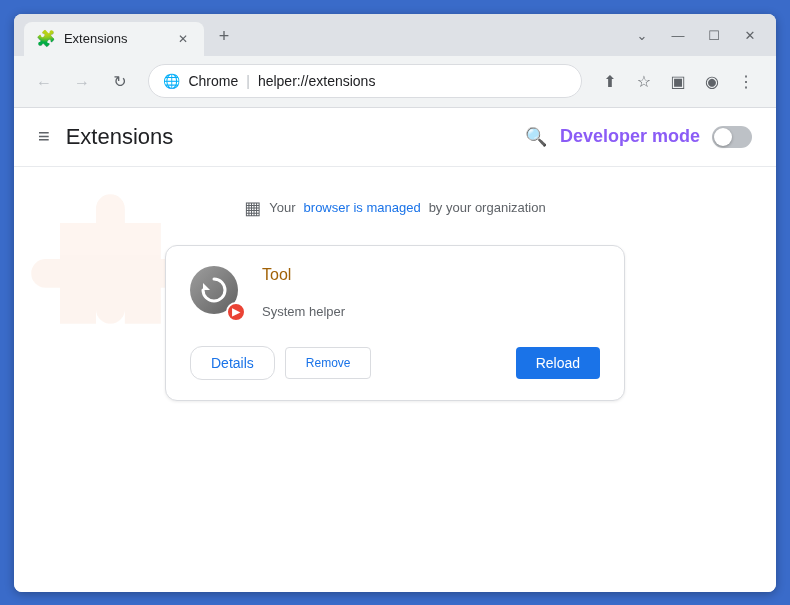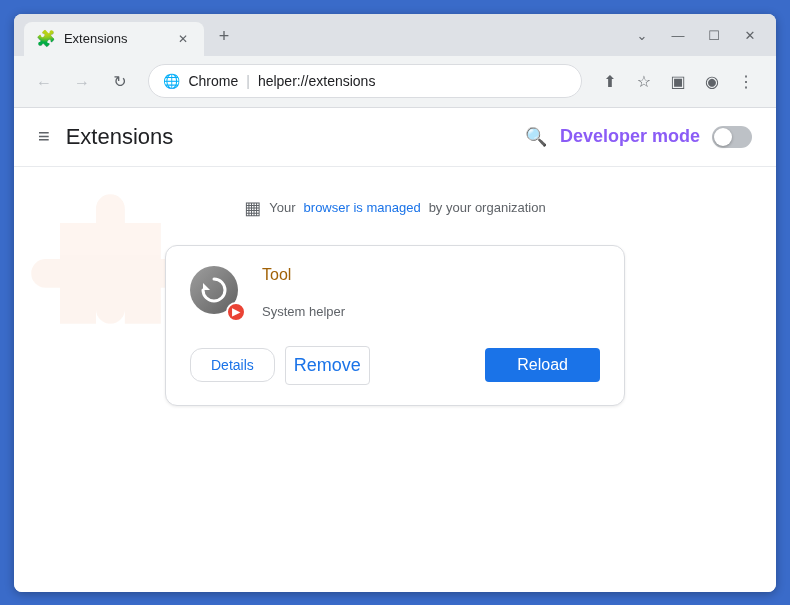--- a/index.html
+++ b/index.html
@@ -337,36 +337,36 @@
       padding: 8px 20px;
       border: 1px solid #dadce0;
       border-radius: 12px;
       background: #fff;
       color: #1a73e8;
       font-size: 14px;
       cursor: pointer;
       font-family: inherit;
     }
     .btn-remove {
-      padding: 8px 8px;
+      padding: 8px 20px;
       border: 1px solid #dadce0;
       border-radius: 4px;
       background: #fff;
       color: #1a73e8;
-      font-size: 18px;
+      font-size: 12px;
       cursor: pointer;
       font-family: inherit;
     }
     .btn-reload {
-      padding: 8px 32px;
+      padding: 8px 20px;
       border: none;
       border-radius: 4px;
       background: #1a73e8;
       color: #fff;
-      font-size: 16px;
+      font-size: 14px;
       cursor: pointer;
       font-family: inherit;
       margin-left: auto;
     }
     
     .puzzle-svg {
       opacity: 0.07;
       position: absolute;
       top: 20px;
       left: 10px;

